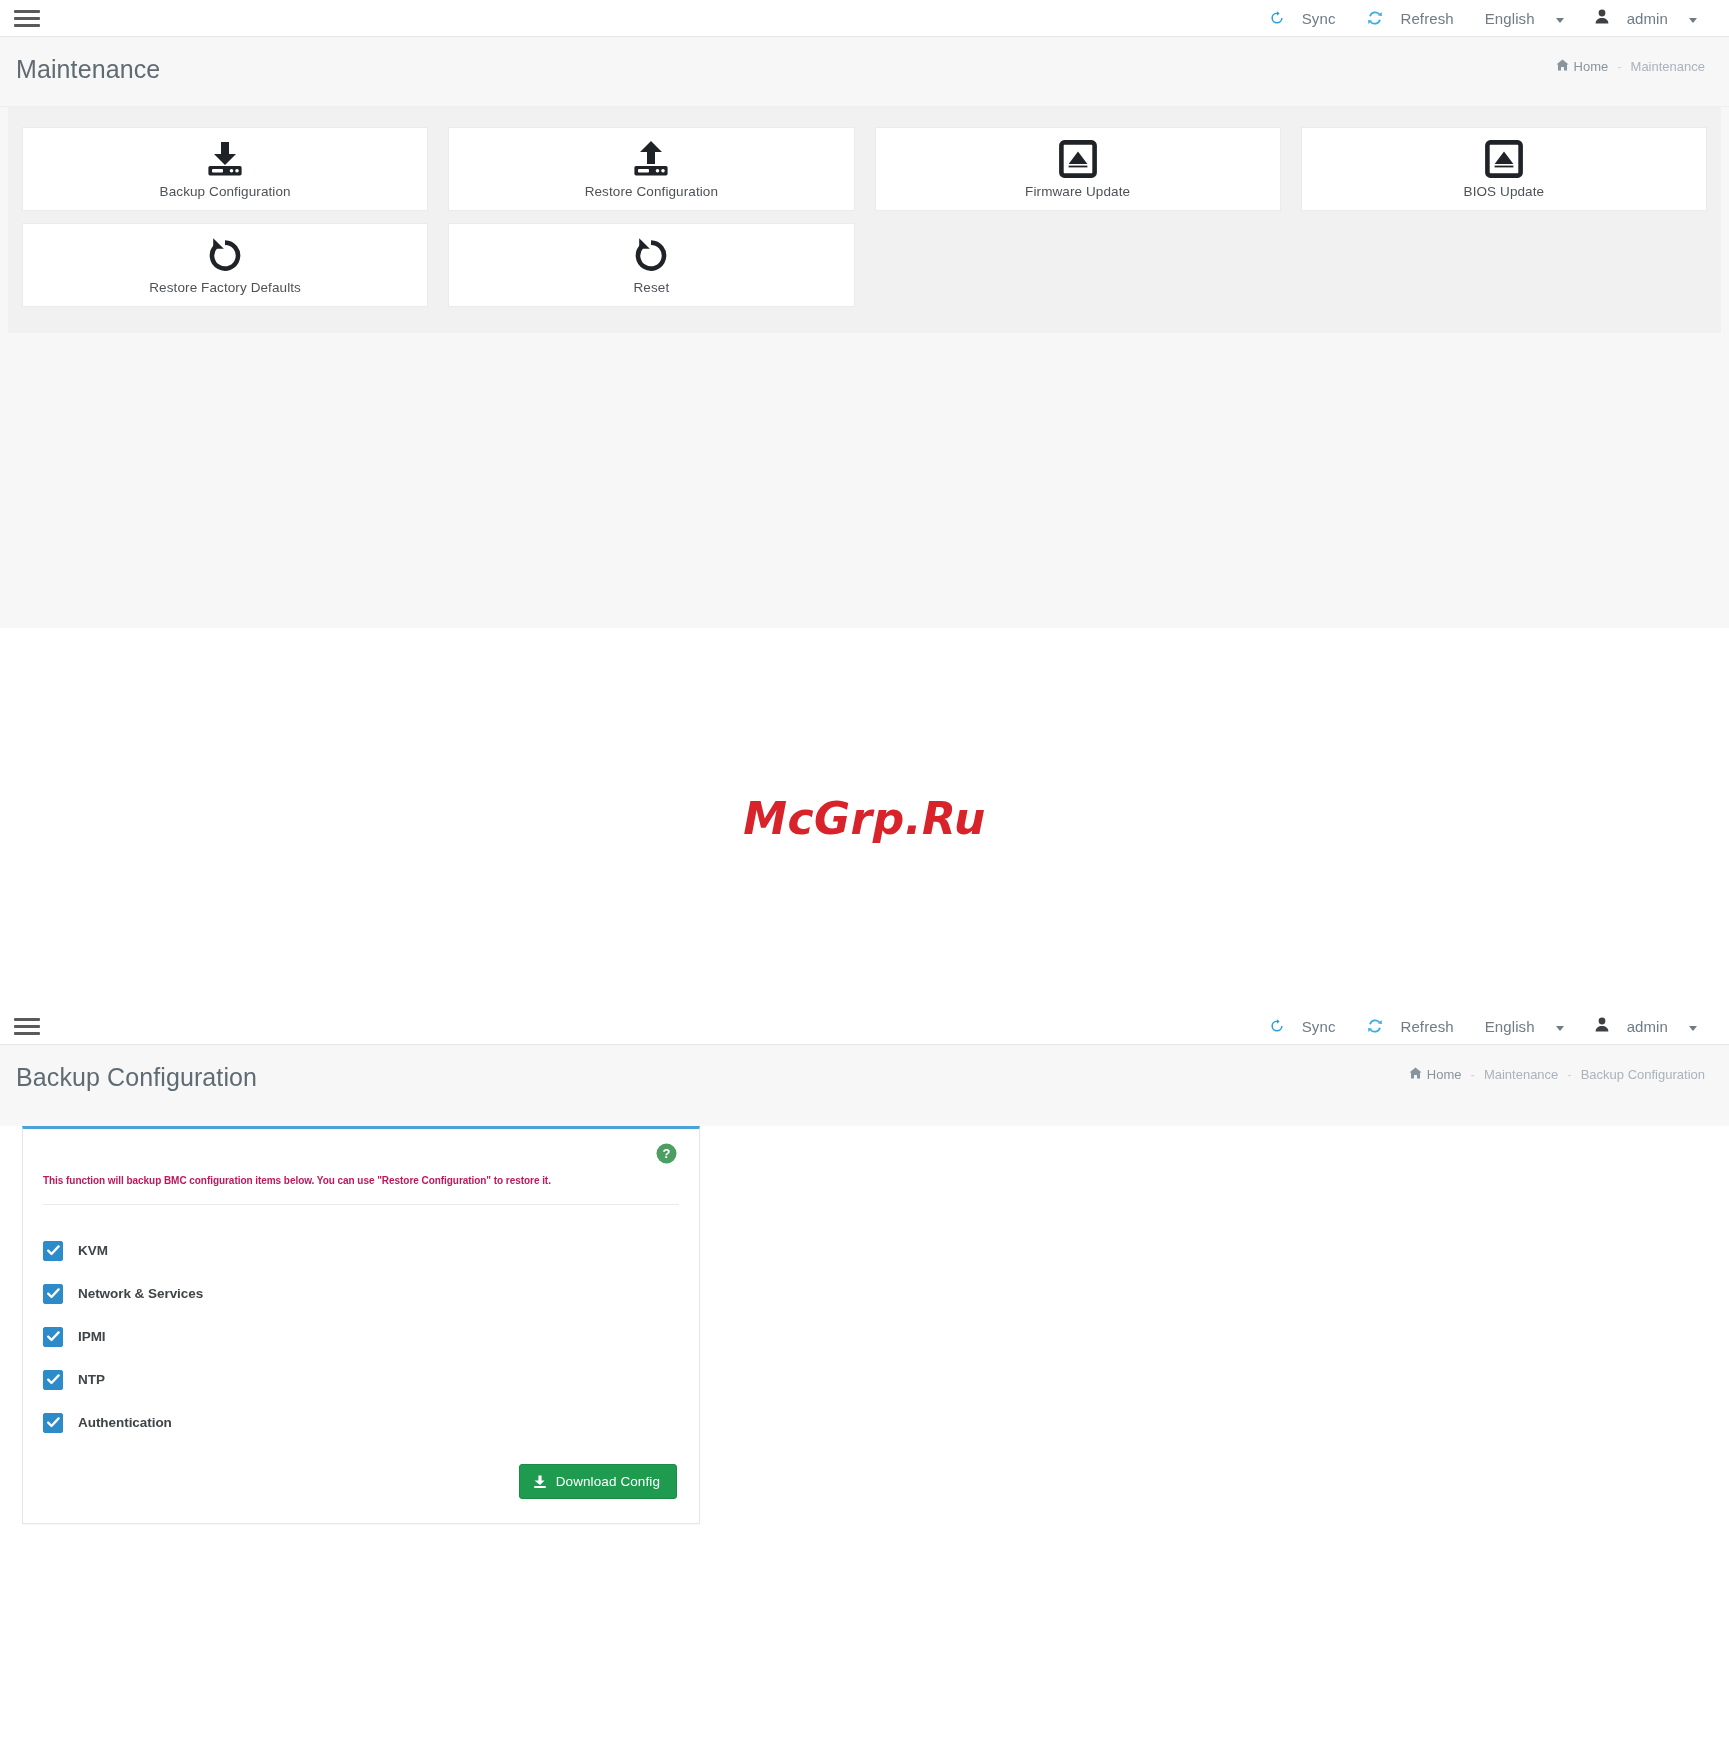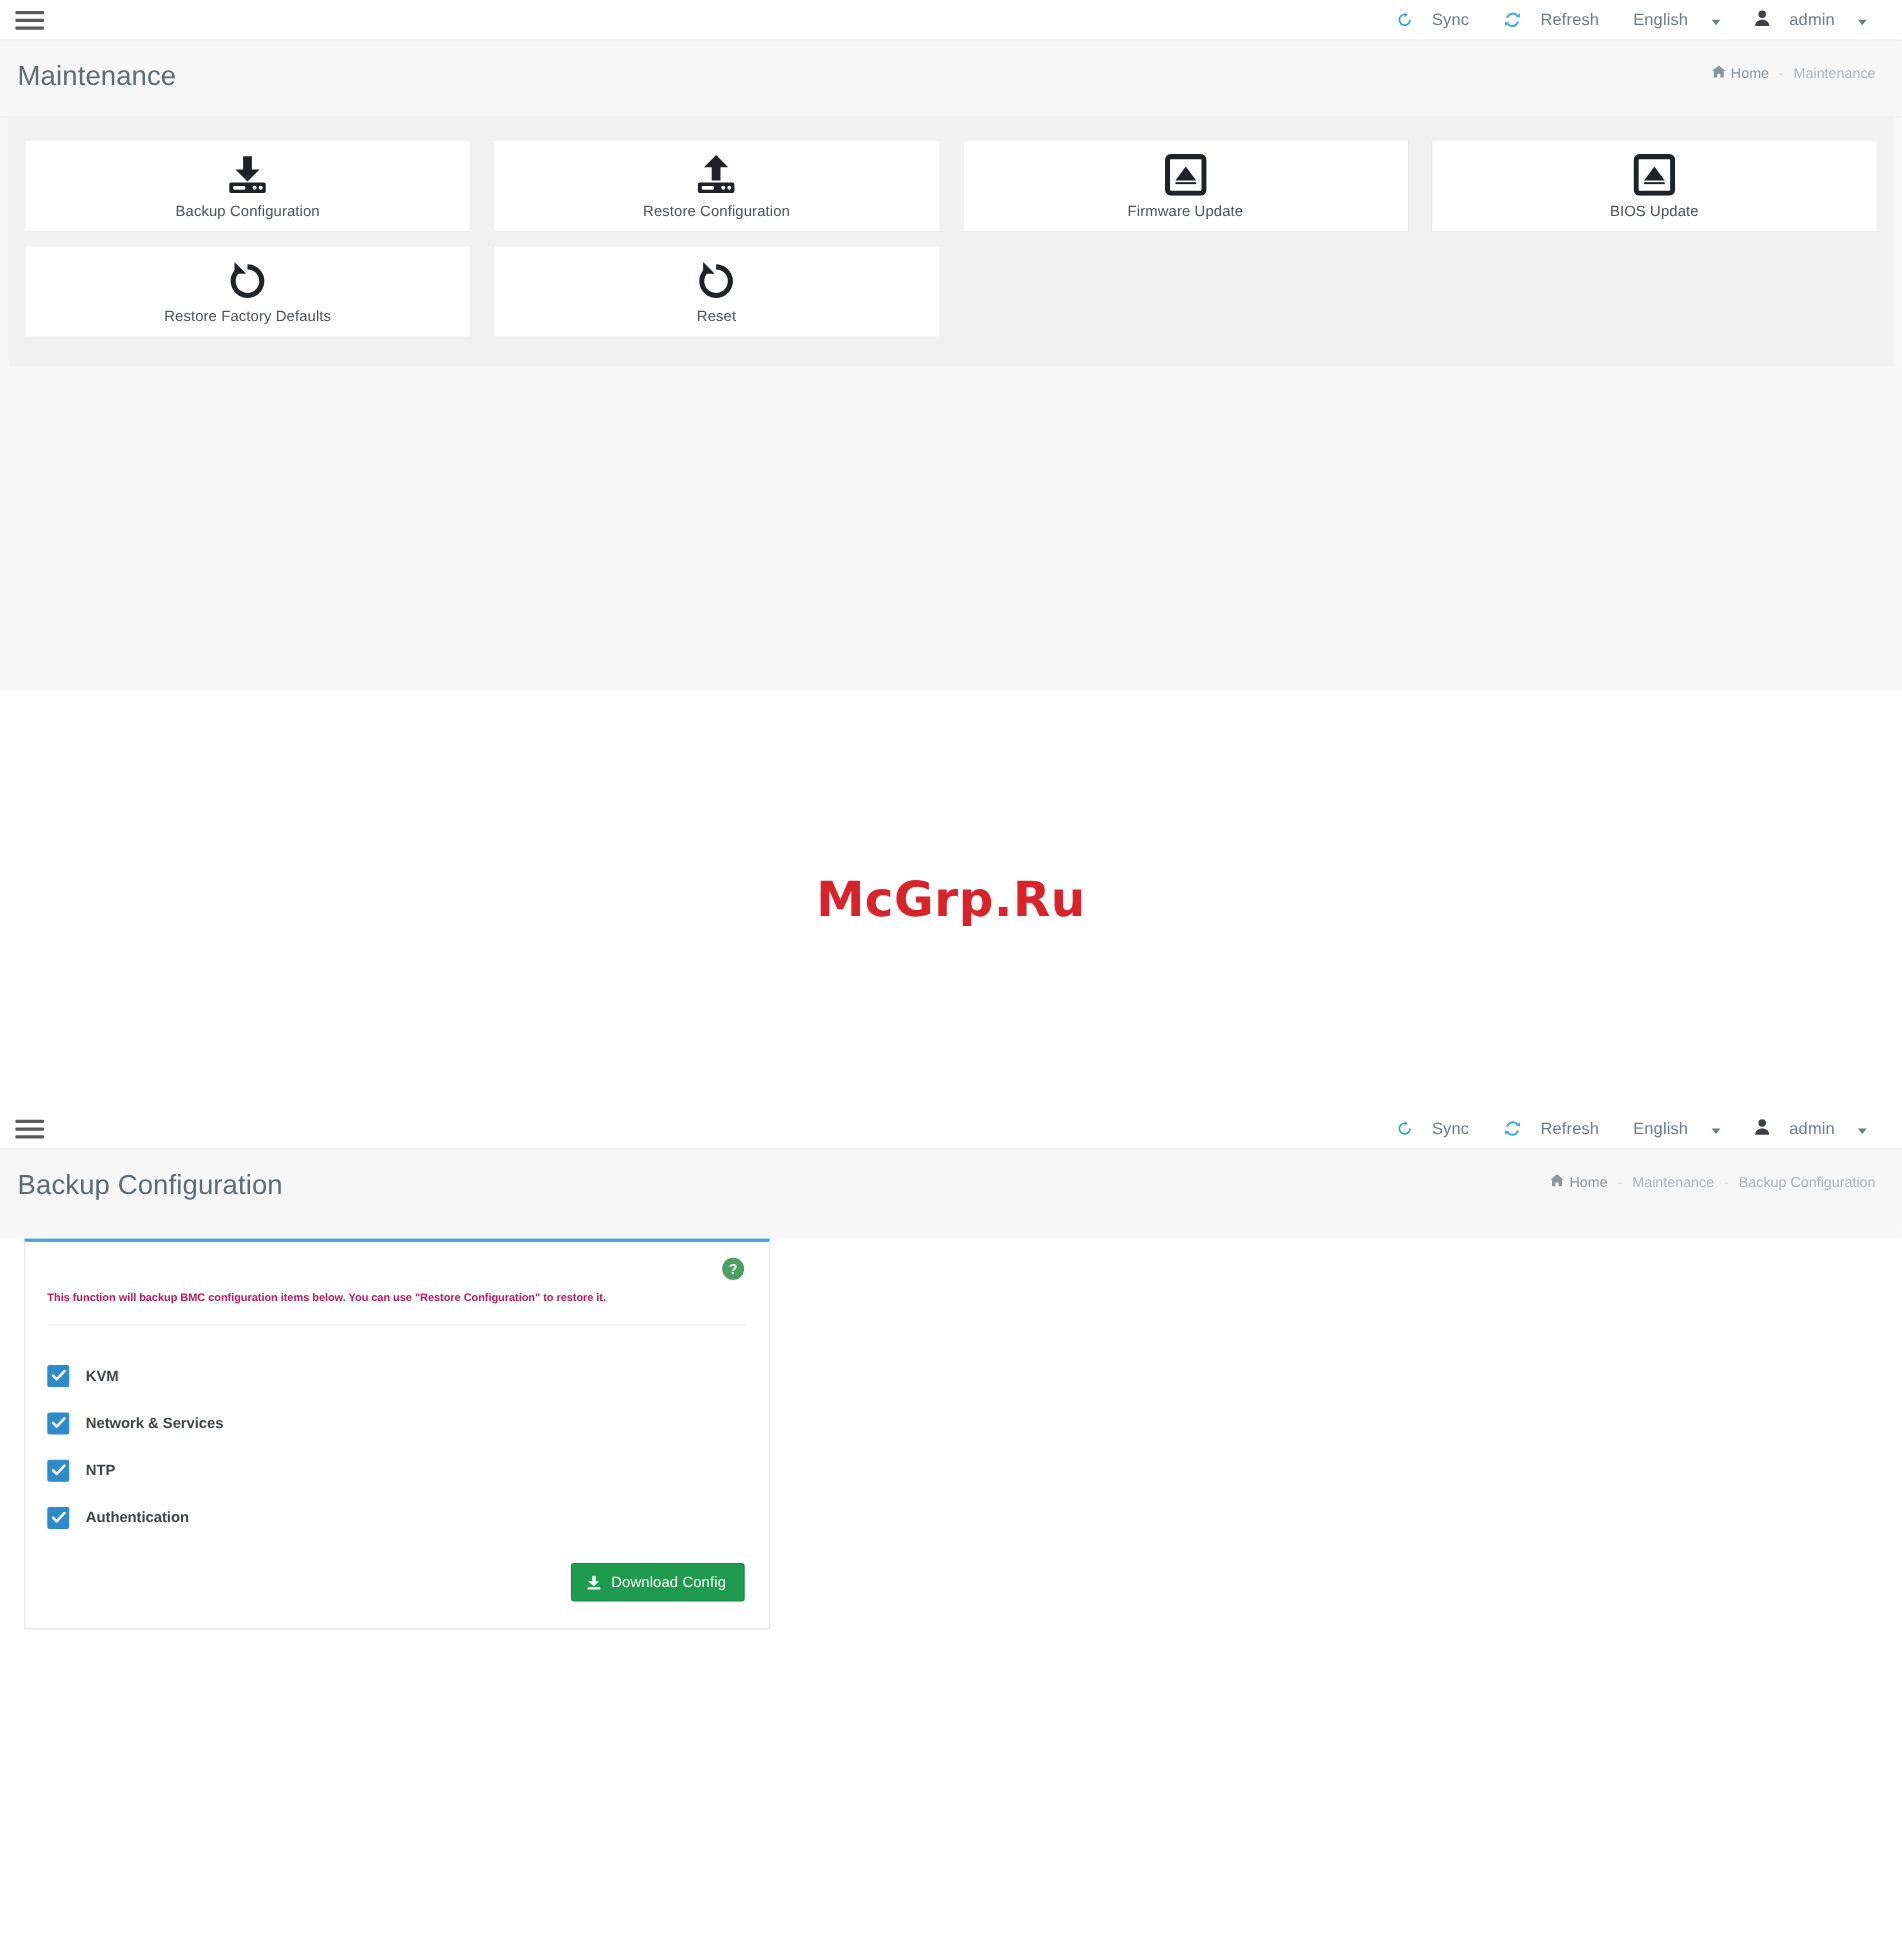--- a/index.html
+++ b/index.html
@@ -134,20 +134,21 @@
   }
 
   
   .watermark-band {
     height: 380px;
     background: #ffffff;
     display: flex; align-items: center; justify-content: center;
   }
   .watermark {
     font-family: "DejaVu Sans", sans-serif;
+    font-style: italic;
     font-size: 44px;
     font-weight: 700;
     color: #d8232a;
     letter-spacing: .5px;
   }
 
   
   .content-area {
     background: #ffffff;
     padding: 0 0 14px 0;
@@ -472,20 +473,28 @@
 
           <div class="check-row">
             <span class="cbox">
               <svg width="13" height="11" viewBox="0 0 13 11">
                   <path d="M1.2 5.6l3.3 3.4L11.6 1.4" fill="none" stroke="#ffffff" stroke-width="2.3" stroke-linecap="round" stroke-linejoin="round"></path>
                 </svg>
             </span>
             <span class="check-label">Network &amp; Services</span>
           </div>
 
+          <div class="check-row">
+            <span class="cbox">
+              <svg width="13" height="11" viewBox="0 0 13 11">
+                  <path d="M1.2 5.6l3.3 3.4L11.6 1.4" fill="none" stroke="#ffffff" stroke-width="2.3" stroke-linecap="round" stroke-linejoin="round"></path>
+                </svg>
+            </span>
+            <span class="check-label">IPMI</span>
+          </div>
 
           <div class="check-row">
             <span class="cbox">
               <svg width="13" height="11" viewBox="0 0 13 11">
                   <path d="M1.2 5.6l3.3 3.4L11.6 1.4" fill="none" stroke="#ffffff" stroke-width="2.3" stroke-linecap="round" stroke-linejoin="round"></path>
                 </svg>
             </span>
             <span class="check-label">NTP</span>
           </div>
 

